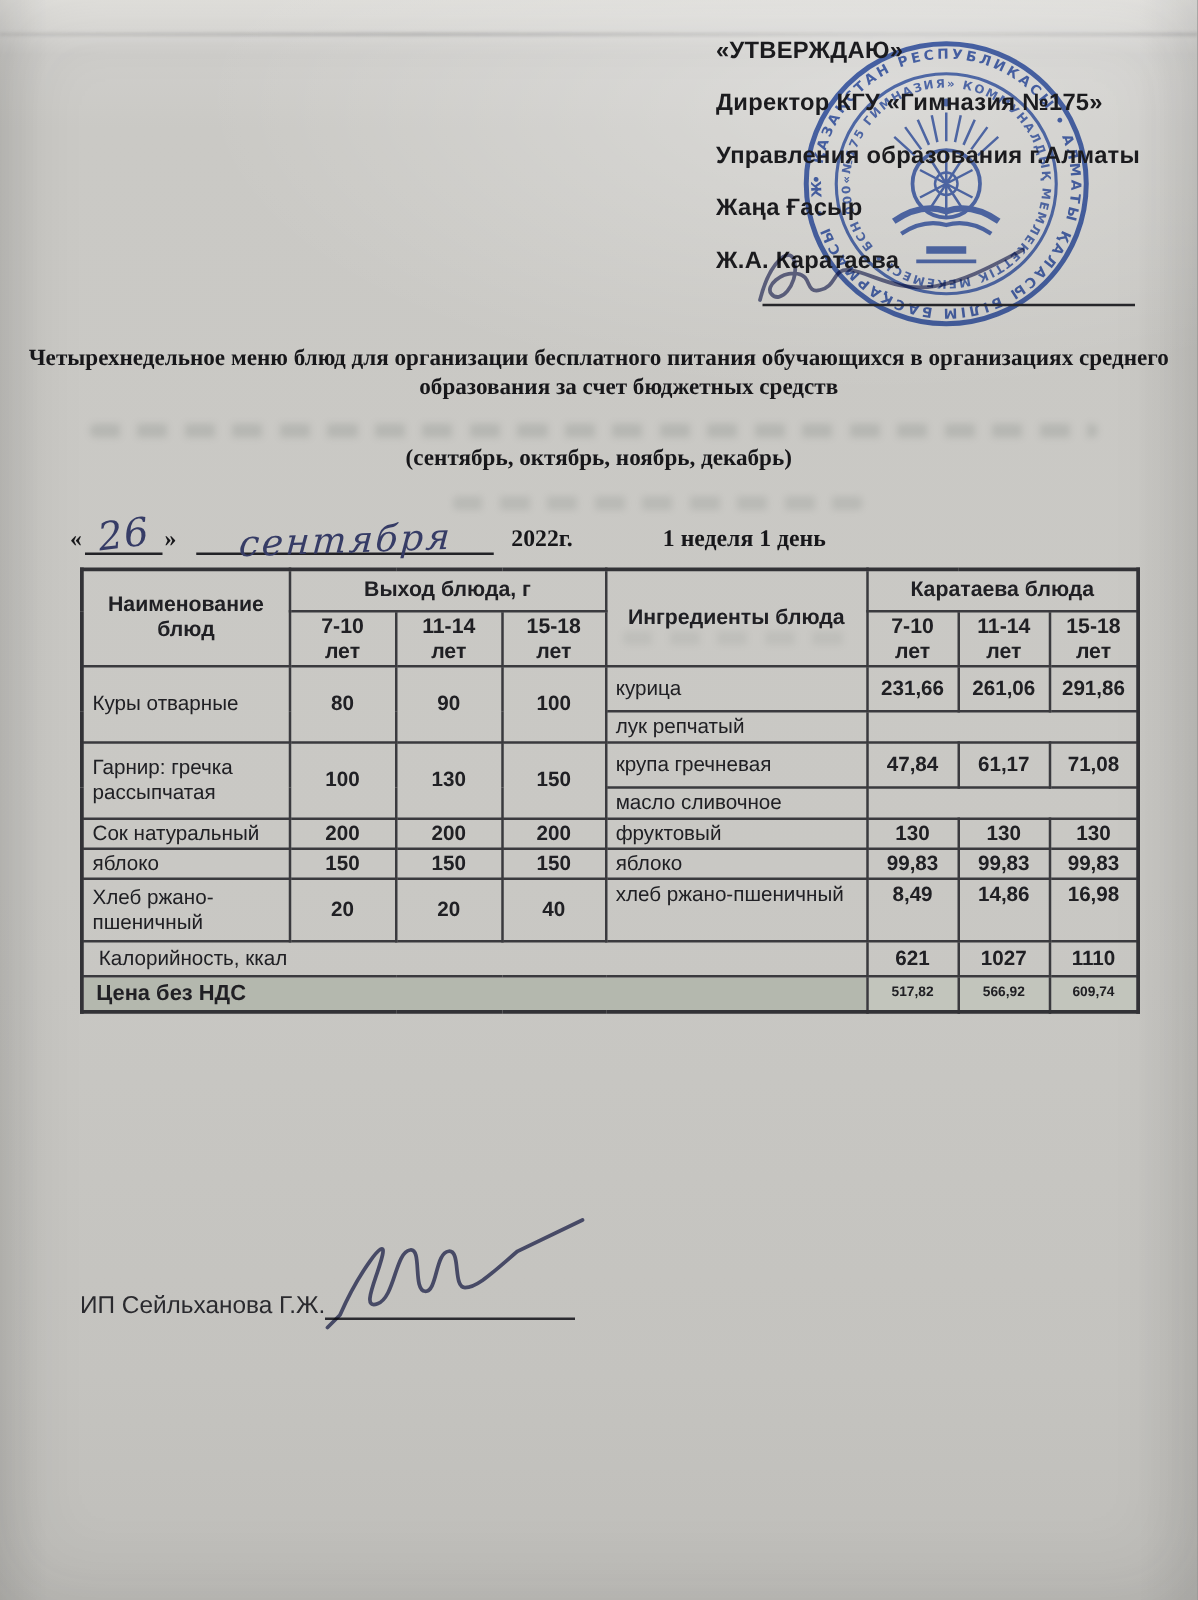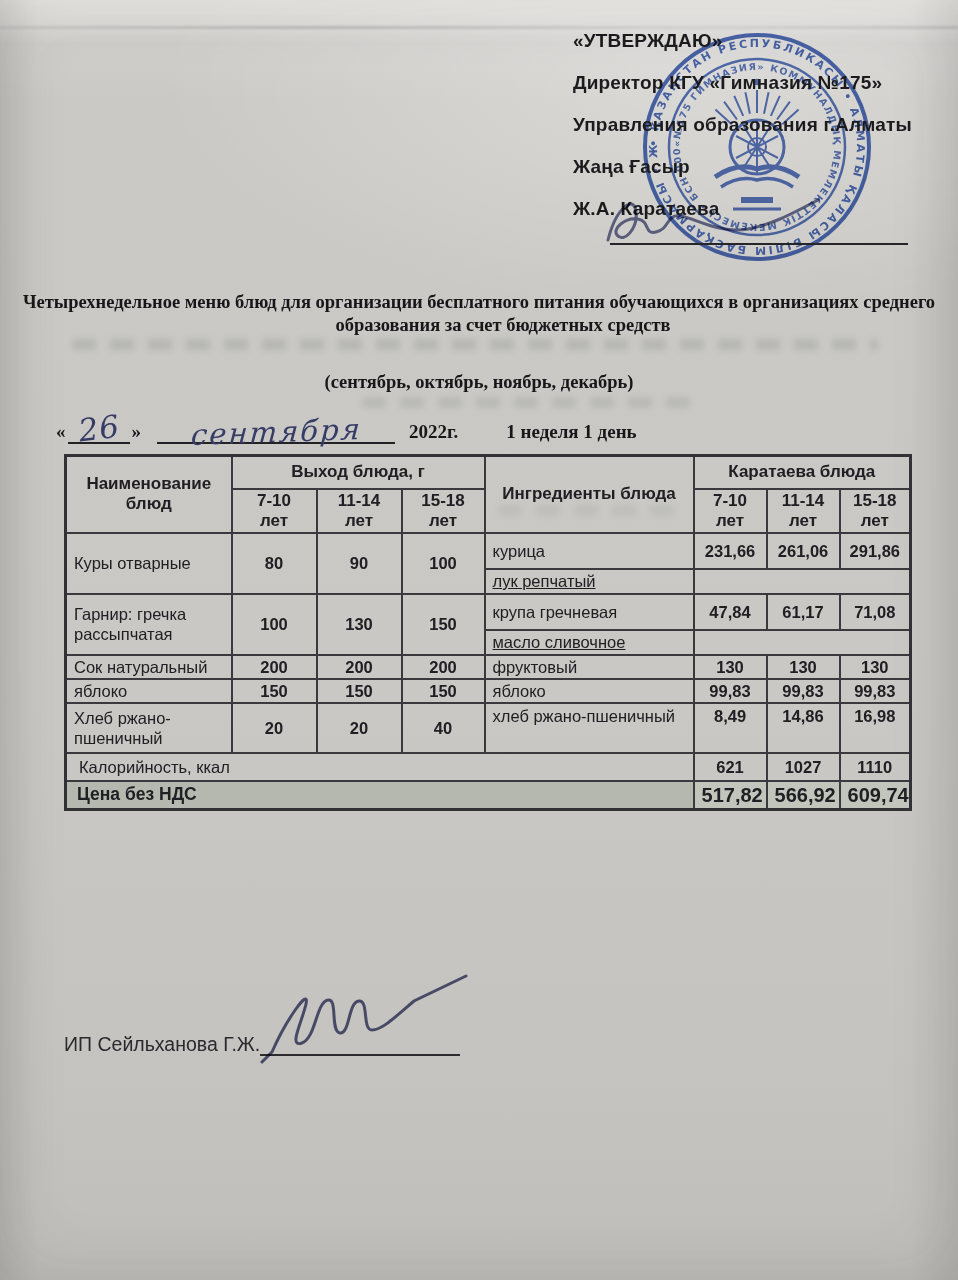--- a/index.html
+++ b/index.html
@@ -30,61 +30,61 @@
   .approval{position:absolute;top:20px;right:46px;z-index:3;
     font-weight:bold;font-size:19px;line-height:42px;letter-spacing:.2px;color:#1b1b1e;}
   .sig-underline{position:absolute;top:243px;right:50px;width:298px;border-top:2.5px solid #26262a;z-index:3;}
 
   
   .stamp{position:absolute;left:638px;top:28px;width:238px;height:238px;z-index:2;
     mix-blend-mode:multiply;opacity:.92;}
   .sig-director{position:absolute;left:600px;top:188px;width:236px;height:70px;z-index:4;mix-blend-mode:multiply;}
 
   
-  .title{position:absolute;top:291px;left:0;width:100%;text-align:center;z-index:1;
+  .title{position:absolute;top:276px;left:0;width:100%;text-align:center;z-index:1;
     font-family:"Liberation Serif","DejaVu Serif",serif;font-weight:bold;color:#17171a;}
   .title .t1{font-size:18.5px;white-space:nowrap;line-height:22px;}
   .title .t2{font-size:18.5px;line-height:22px;margin-top:1px;padding-left:48px;}
   .title .t3{font-size:18.5px;margin-top:36px;}
 
   
   .date-line{position:absolute;left:56px;top:400px;width:860px;height:44px;z-index:2;
     display:flex;align-items:flex-end;
     font-family:"Liberation Serif","DejaVu Serif",serif;font-weight:bold;font-size:19px;color:#17171a;}
   .date-line .q{padding-bottom:1px;}
   .day-wrap{display:inline-block;width:62px;border-bottom:2px solid #222226;text-align:center;margin:0 2px;}
   .month-wrap{display:inline-block;width:238px;border-bottom:2px solid #222226;text-align:center;margin:0 10px 0 16px;}
   .hw{font-family:"DejaVu Serif",serif;font-style:italic;font-weight:normal;color:#363c66;display:inline-block;}
   .hw.day{font-size:31px;transform:rotate(-7deg) translateY(4px);letter-spacing:1px;}
   .hw.month{font-size:29px;letter-spacing:2px;transform:rotate(-2deg) translateY(7px) skewX(-6deg);}
   .year{margin-left:4px;padding-bottom:1px;}
-  .week{margin-left:48px;padding-bottom:1px;}
+  .week{margin-left:72px;padding-bottom:1px;}
 
   
   table.menu{position:absolute;left:64px;top:454px;width:845px;border-collapse:collapse;z-index:2;
     font-size:16.5px;color:#202024;table-layout:fixed;}
   table.menu{border:3px solid #323236;}
   .menu th,.menu td{border:2px solid #3a3a3e;padding:1px 7px;overflow:hidden;}
   .menu th{font-weight:bold;text-align:center;vertical-align:middle;line-height:1.18;font-size:17px;}
   .menu th.age{white-space:pre-line;}
   .menu td{vertical-align:middle;line-height:1.22;}
   .menu td.dish,.menu td.ing{text-align:left;}
   .menu td.num{text-align:center;font-weight:bold;}
   .menu tr.hr1{height:33px;}
   .menu tr.hr2{height:44px;}
   .menu tr.r-ing{height:36px;}
-  .menu tr.r-sub{height:25px;text-decoration:underline;}
+  .menu tr.r-sub{height:25px;}
   .menu tr.r-sm{height:24px;}
   .menu tr.r-bread{height:50px;}
   .menu td.top{vertical-align:top;padding-top:2px;}
   .menu tr.r-cal{height:28px;}
   .menu td.cal-label{text-align:left;padding-left:12px;}
   .menu tr.r-total{height:29px;}
   .menu td.total-label{background:#b4b8ae;font-weight:bold;font-size:17.5px;padding-left:10px;}
-  .menu tr.r-total td.num{background:#c2c5bc;font-size:20px;}
+  .menu tr.r-total td.num{background:#c2c5bc;font-size:11px;}
 
   
   .footer{position:absolute;left:64px;top:1030px;z-index:2;display:flex;align-items:flex-end;font-size:19.5px;color:#2a2a2e;}
   .footer .f-underline{display:inline-block;width:200px;border-bottom:2px solid #2b2b30;height:24px;}
   .sig-footer{position:absolute;left:256px;top:970px;width:224px;height:98px;z-index:3;mix-blend-mode:multiply;}
 </style>
 </head>
 <body>
 
 <div class="page">

